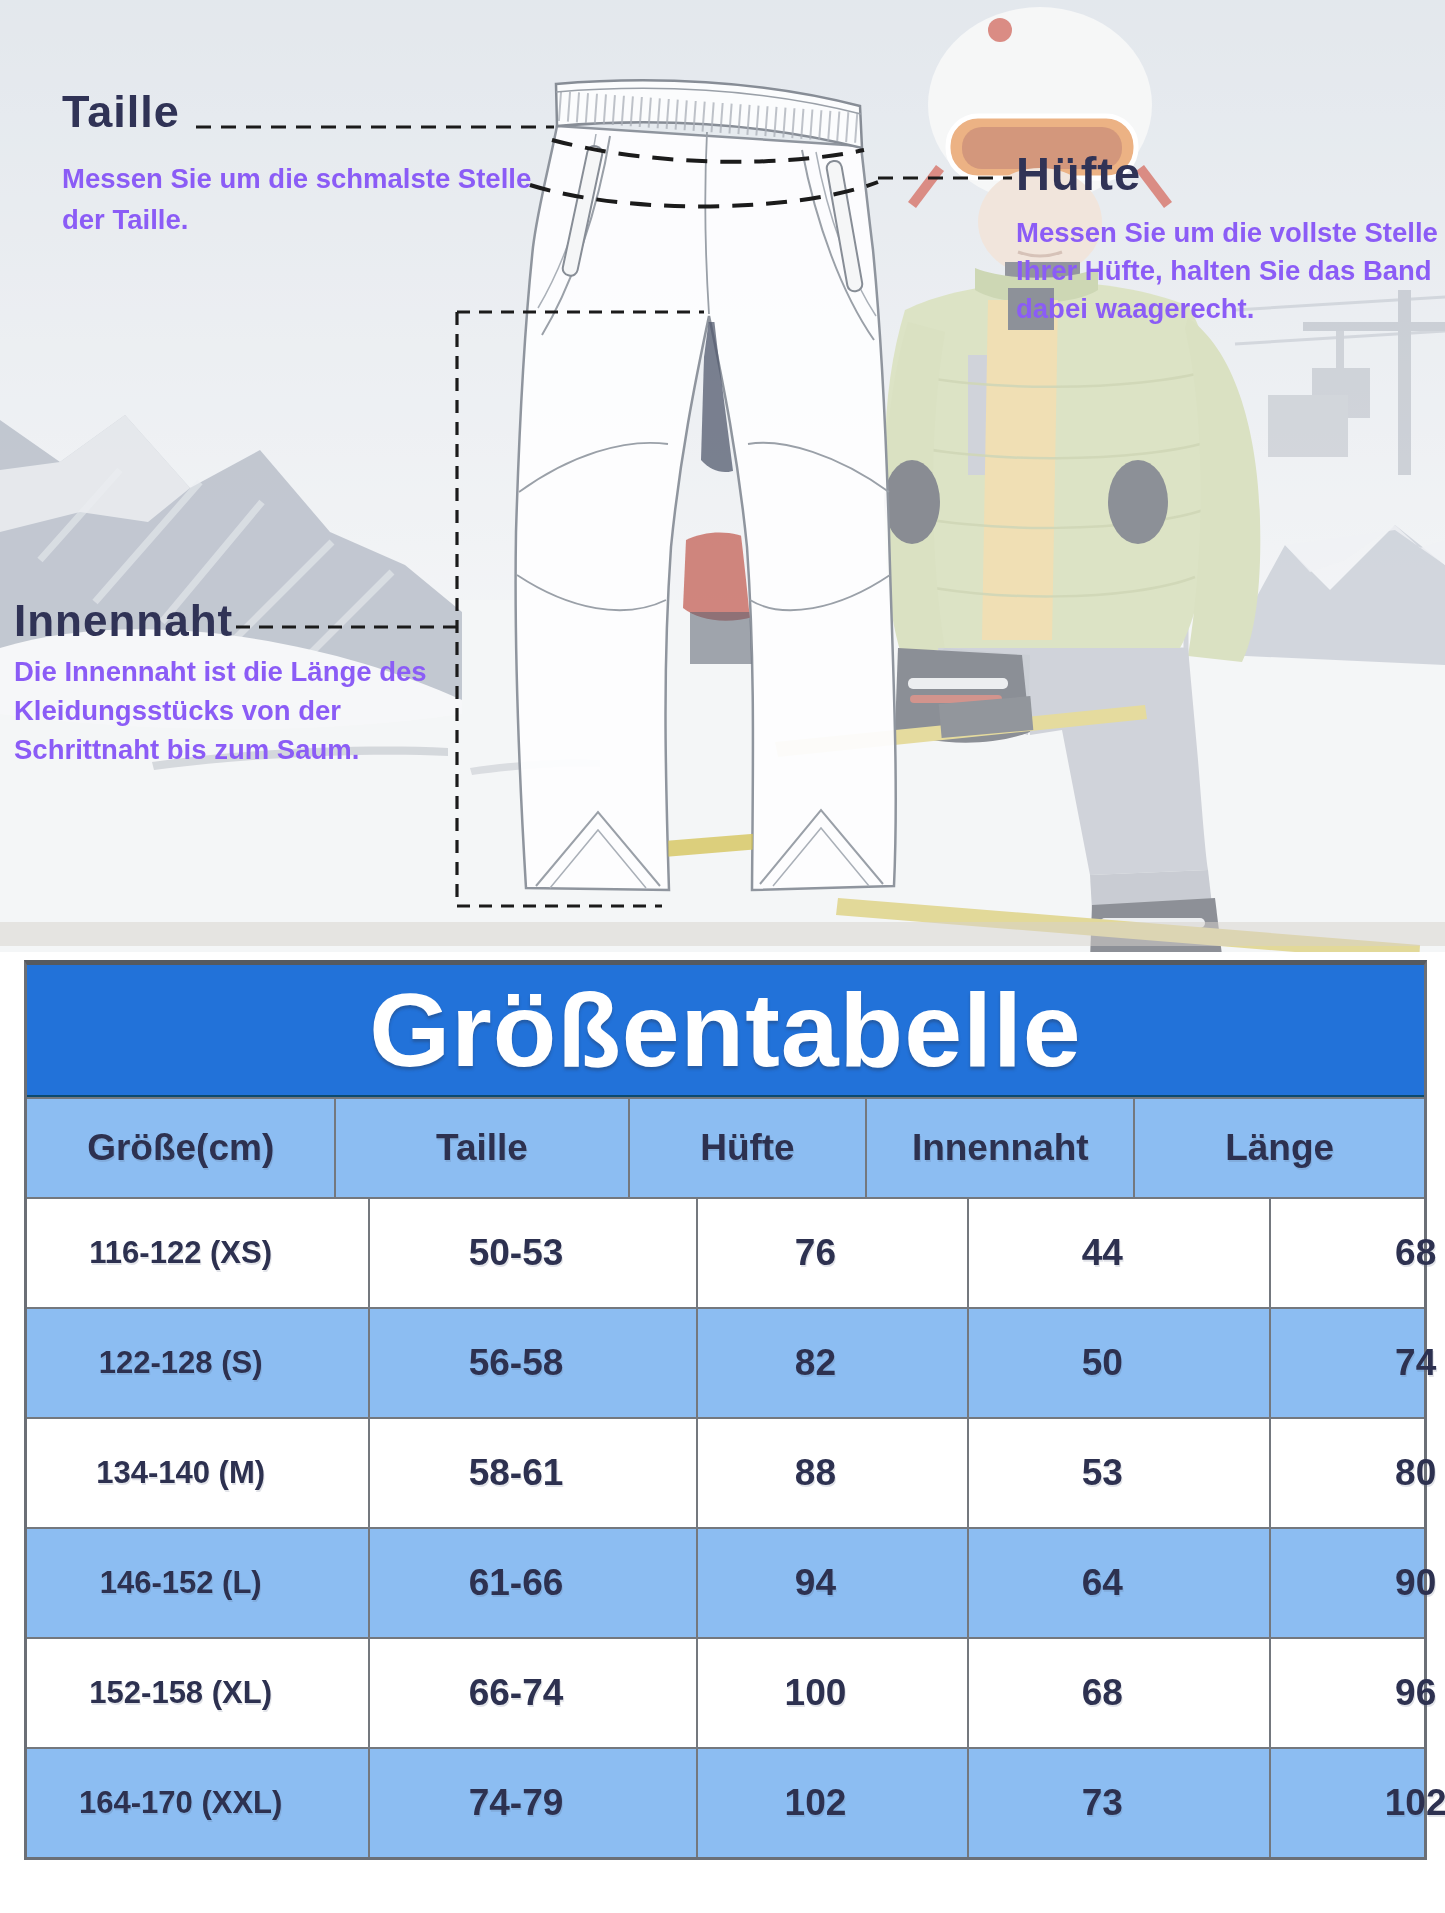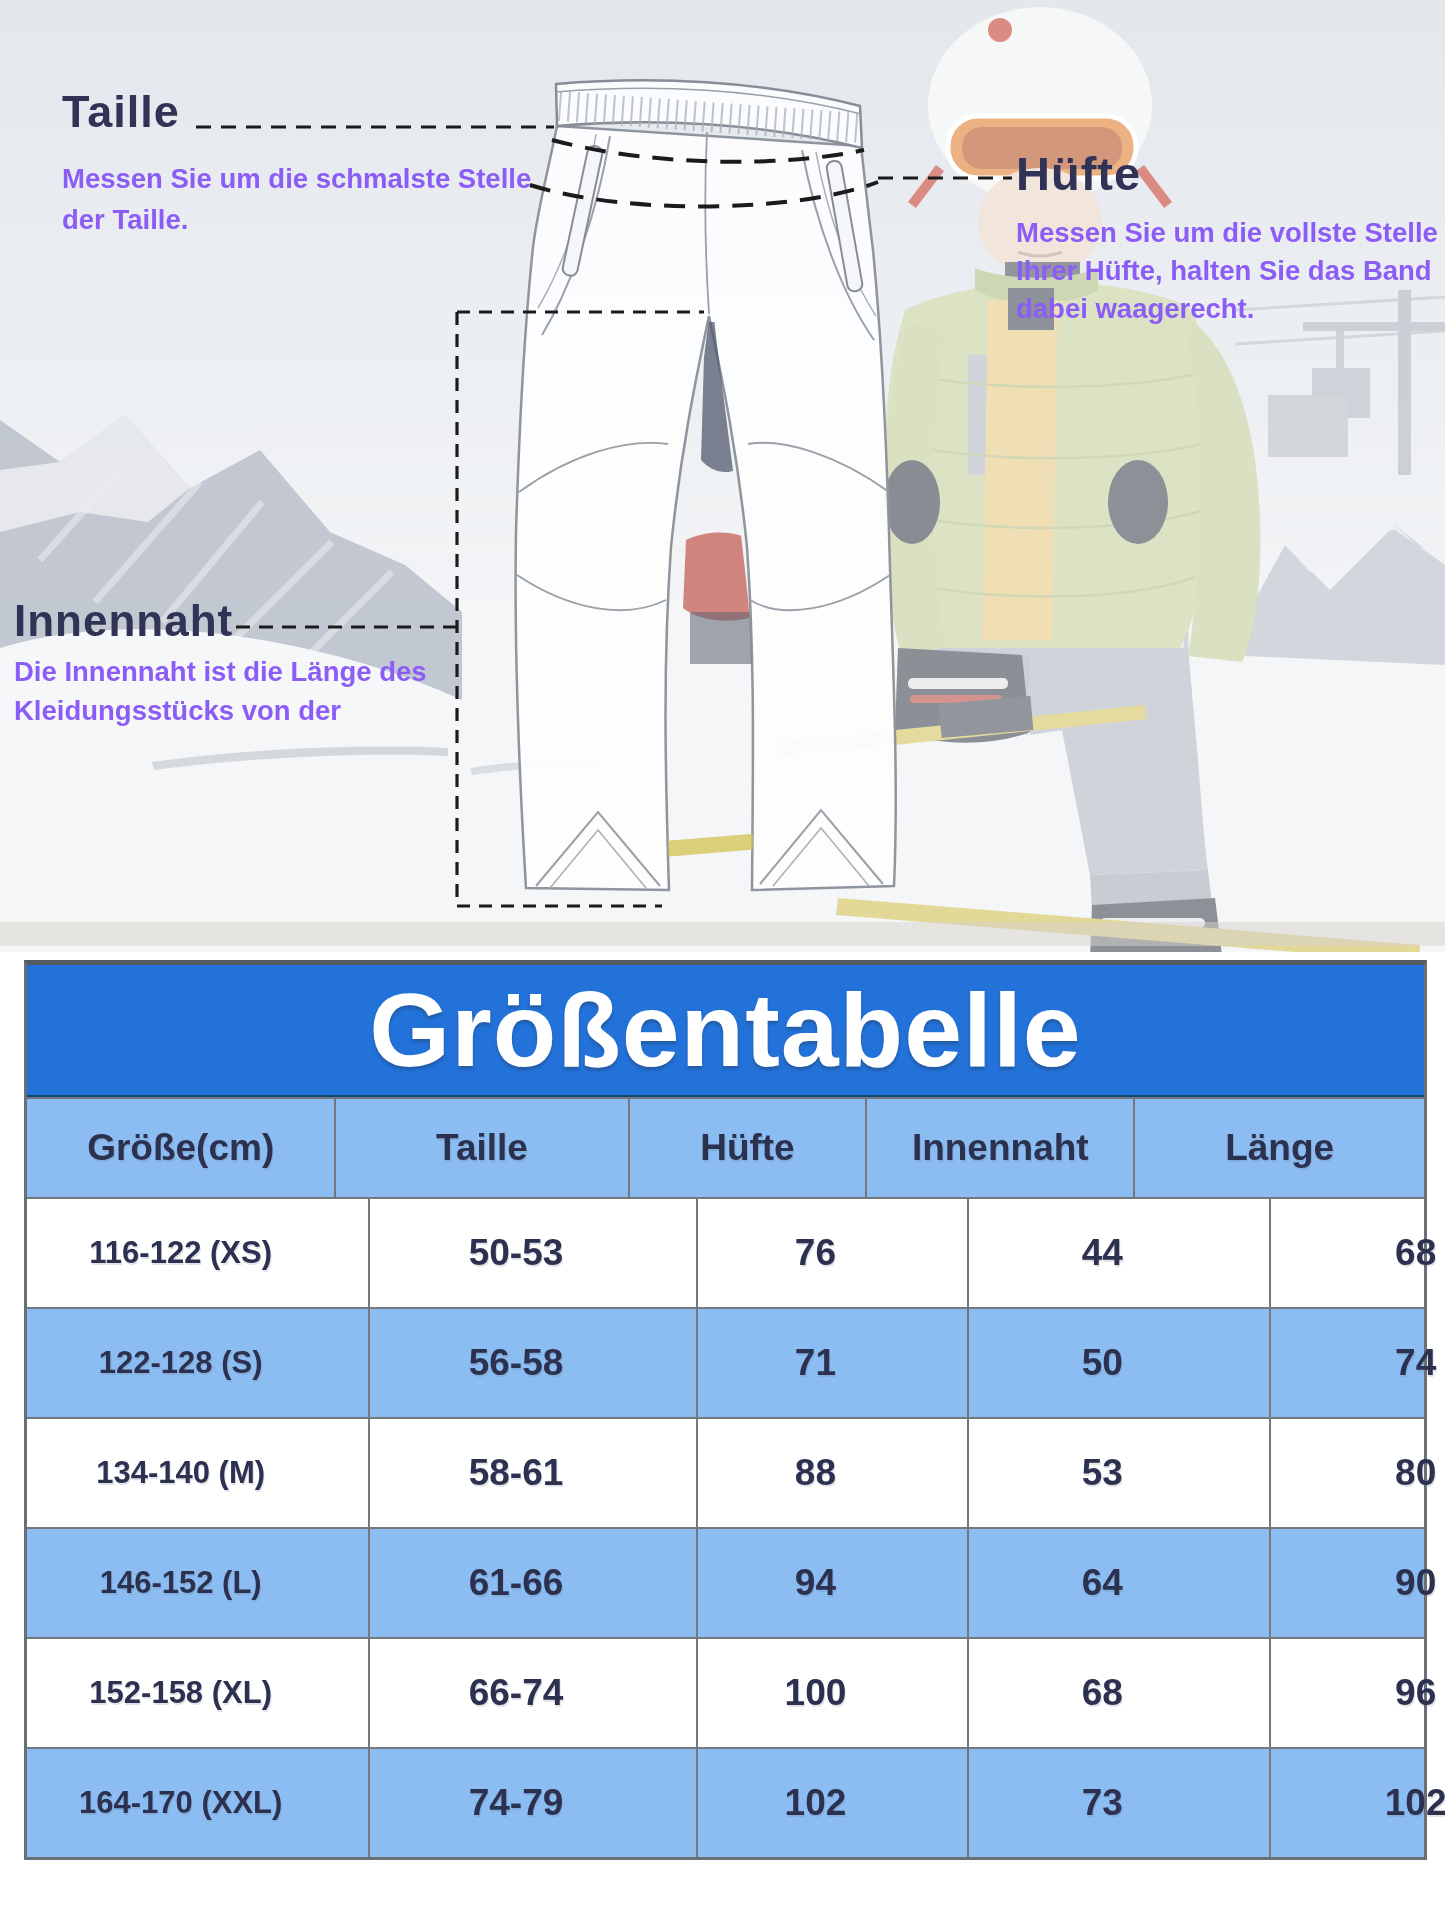--- a/index.html
+++ b/index.html
@@ -195,20 +195,21 @@
     <div class="ann h-body">
       <div>Messen Sie um die vollste Stelle</div>
       <div>Ihrer Hüfte, halten Sie das Band</div>
       <div>dabei waagerecht.</div>
     </div>
 
     <div class="ann ann-title i-title">Innennaht</div>
     <div class="ann i-body">
       <div>Die Innennaht ist die Länge des</div>
       <div>Kleidungsstücks von der</div>
+      <div>Schrittnaht bis zum Saum.</div>
     </div>
   </div>
 
   <div class="size-table">
     <div class="banner">
       <span>Größentabelle</span>
     </div>
 
     <div class="trow header-row">
       <div class="cell c0">Größe(cm)</div>
@@ -222,21 +223,21 @@
       <div class="cell c0">116-122 (XS)</div>
       <div class="cell c1">50-53</div>
       <div class="cell c2">76</div>
       <div class="cell c3">44</div>
       <div class="cell c4">68</div>
     </div>
 
     <div class="trow data-row alt">
       <div class="cell c0">122-128 (S)</div>
       <div class="cell c1">56-58</div>
-      <div class="cell c2">71</div>
+      <div class="cell c2">82</div>
       <div class="cell c3">50</div>
       <div class="cell c4">74</div>
     </div>
 
     <div class="trow data-row">
       <div class="cell c0">134-140 (M)</div>
       <div class="cell c1">58-61</div>
       <div class="cell c2">88</div>
       <div class="cell c3">53</div>
       <div class="cell c4">80</div>

